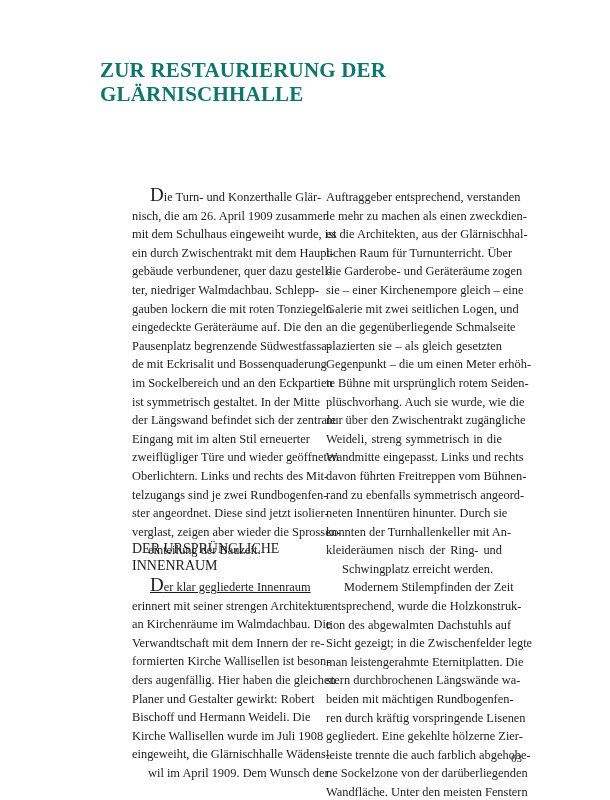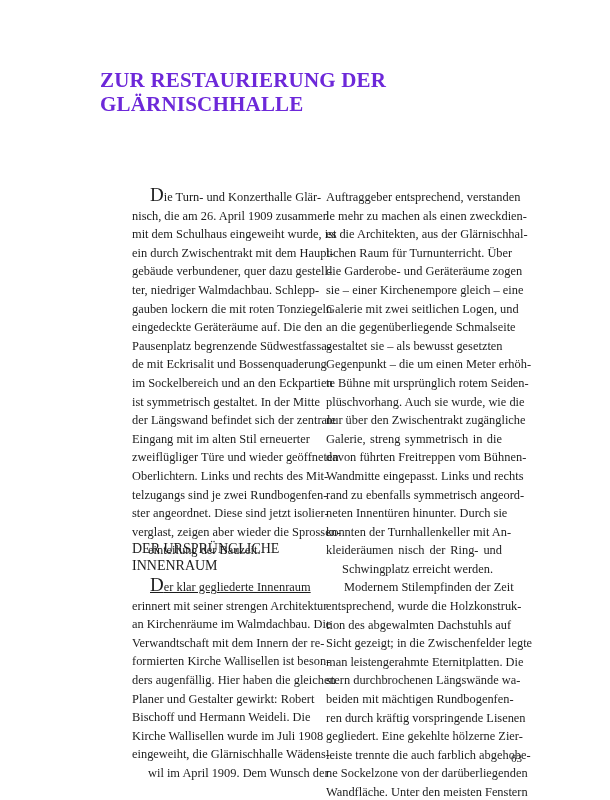--- a/index.html
+++ b/index.html
@@ -2,23 +2,23 @@
 <html><head>
 <meta charset="utf-8">
 <style>
   html, body { margin: 0; padding: 0; }
   body {
     width: 610px; height: 800px; background: #ffffff; position: relative;
     font-family: "Liberation Serif", "DejaVu Serif", serif; color: #1c1c1c;
     overflow: hidden;
   }
   .title {
-    position: absolute; left: 100px; top: 68px; width: 420px;
+    position: absolute; left: 100px; top: 58px; width: 420px;
     font-family: "Liberation Serif", serif; font-weight: bold;
-    font-size: 21px; line-height: 24px; letter-spacing: 0.2px; color: #6d28d9;
+    font-size: 21px; line-height: 24px; letter-spacing: 0.2px; color: #0f766e;
     margin: 0;
   }
   .col {
     position: absolute; font-size: 12.4px; line-height: 18.6px;
     text-align: justify; hyphens: manual;
   }
   .col-left { left: 132px; top: 188px; width: 175px; }
   .col-right { left: 326px; top: 188px; width: 176px; }
   .line { display: block; white-space: nowrap; text-align: justify; text-align-last: justify; }
   .line.last { text-align-last: left; margin-left: 16px; }
@@ -86,28 +86,28 @@
 <div class="col col-right" id="right-col">
 <div>
       <span class="line">Auftraggeber entsprechend, verstanden</span>
       <span class="line">le mehr zu machen als einen zweckdien-</span>
       <span class="line">es die Architekten, aus der Glärnischhal-</span>
       <span class="line">lichen Raum für Turnunterricht. Über</span>
       <span class="line">die Garderobe- und Geräteräume zogen</span>
       <span class="line">sie – einer Kirchenempore gleich – eine</span>
       <span class="line">Galerie mit zwei seitlichen Logen, und</span>
       <span class="line">an die gegenüberliegende Schmalseite</span>
-      <span class="line">gestaltet sie – als bewusst gesetzten</span>
+      <span class="line">plazierten sie – als gleich gesetzten</span>
       <span class="line">Gegenpunkt – die um einen Meter erhöh-</span>
       <span class="line">te Bühne mit ursprünglich rotem Seiden-</span>
       <span class="line">plüschvorhang. Auch sie wurde, wie die</span>
       <span class="line">nur über den Zwischentrakt zugängliche</span>
-      <span class="line">Galerie, streng symmetrisch in die</span>
+      <span class="line">Weideli, streng symmetrisch in die</span>
+      <span class="line">Wandmitte eingepasst. Links und rechts</span>
       <span class="line">davon führten Freitreppen vom Bühnen-</span>
-      <span class="line">Wandmitte eingepasst. Links und rechts</span>
       <span class="line">rand zu ebenfalls symmetrisch angeord-</span>
       <span class="line">neten Innentüren hinunter. Durch sie</span>
       <span class="line">konnten der Turnhallenkeller mit An-</span>
       <span class="line">kleideräumen nisch der Ring- und</span>
       <span class="line last">Schwingplatz erreicht werden.</span>
     </div>
     <div>
       <span class="line indent">Modernem Stilempfinden der Zeit</span>
       <span class="line">entsprechend, wurde die Holzkonstruk-</span>
       <span class="line">tion des abgewalmten Dachstuhls auf</span>

